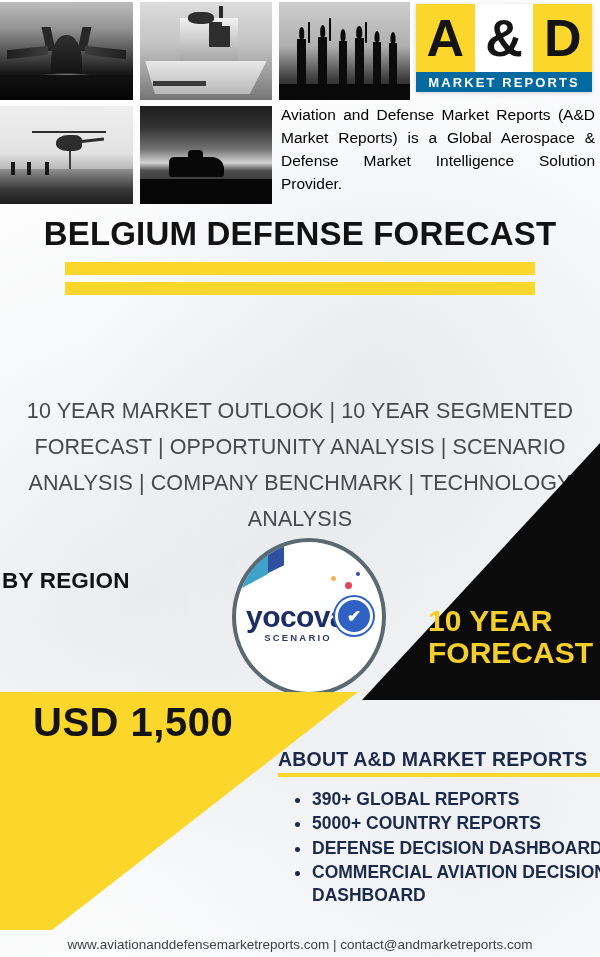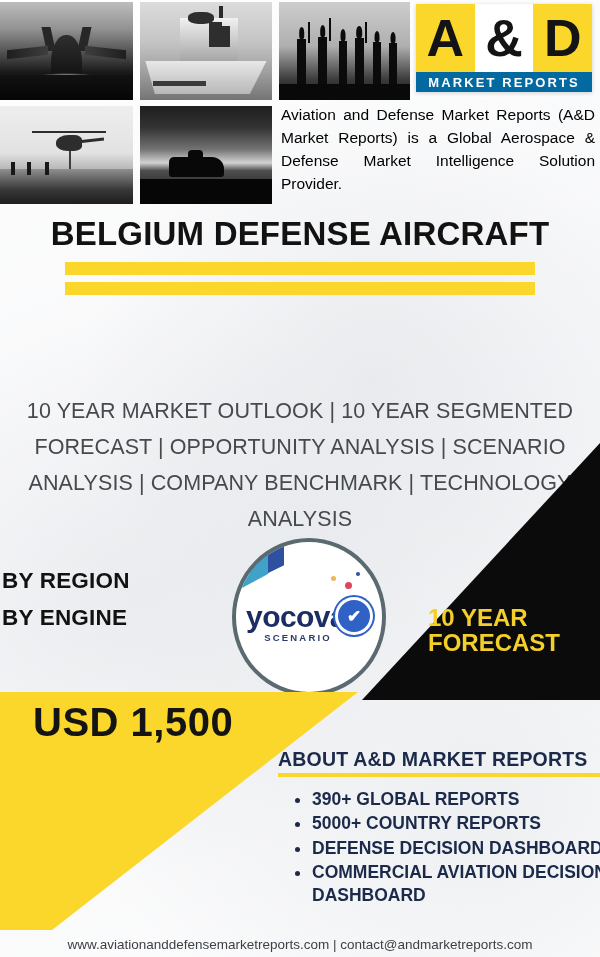--- a/index.html
+++ b/index.html
@@ -186,21 +186,21 @@
 
   
   .black-wedge {
     position: absolute; left: 0; top: 0; width: 600px; height: 957px;
     background: #0b0b0b;
     clip-path: polygon(600px 443px, 600px 700px, 362px 700px);
     pointer-events: none;
   }
   .forecast {
     position: absolute; left: 428px; top: 605px; width: 172px;
-    color: #F4CE2A; font-weight: 700; font-size: 24px; line-height: 1.06;
+    color: #F4CE2A; font-weight: 700; font-size: 30px; line-height: 1.06;
     text-align: left;
   }
 
   
   .yellow-wedge {
     position: absolute; left: 0; top: 0; width: 600px; height: 957px;
     background: #FAD72A;
     clip-path: polygon(0px 692px, 358px 692px, 52px 930px, 0px 930px);
     pointer-events: none;
   }
@@ -356,30 +356,29 @@
       <div class="logo-cell y">A</div>
       <div class="logo-cell w">&amp;</div>
       <div class="logo-cell y">D</div>
     </div>
     <div class="logo-bar">MARKET REPORTS</div>
   </div>
 
   <div class="intro">Aviation and Defense Market Reports (A&amp;D Market Reports) is a Global Aerospace &amp; Defense Market Intelligence Solution Provider.</div>
 
   <div class="title-wrap">
-    <div class="title-line">BELGIUM DEFENSE AIRCRAFT</div>
+    <div class="title-line">BELGIUM DEFENSE FORECAST</div>
     <div class="ybar"></div>
     <div class="ybar bottom"></div>
   </div>
 
   <div class="subtitle">10 YEAR MARKET OUTLOOK | 10 YEAR SEGMENTED FORECAST | OPPORTUNITY ANALYSIS | SCENARIO ANALYSIS | COMPANY BENCHMARK | TECHNOLOGY ANALYSIS</div>
 
   <div class="bylist">
     <div class="byline">BY REGION</div>
-    <div class="byline">BY ENGINE</div>
   </div>
 
   <div class="black-wedge"></div>
   <div class="forecast">
     <div>10 YEAR</div>
     <div>FORECAST</div>
   </div>
 
   <div class="badge">
     <div class="badge-shape-a"></div>

